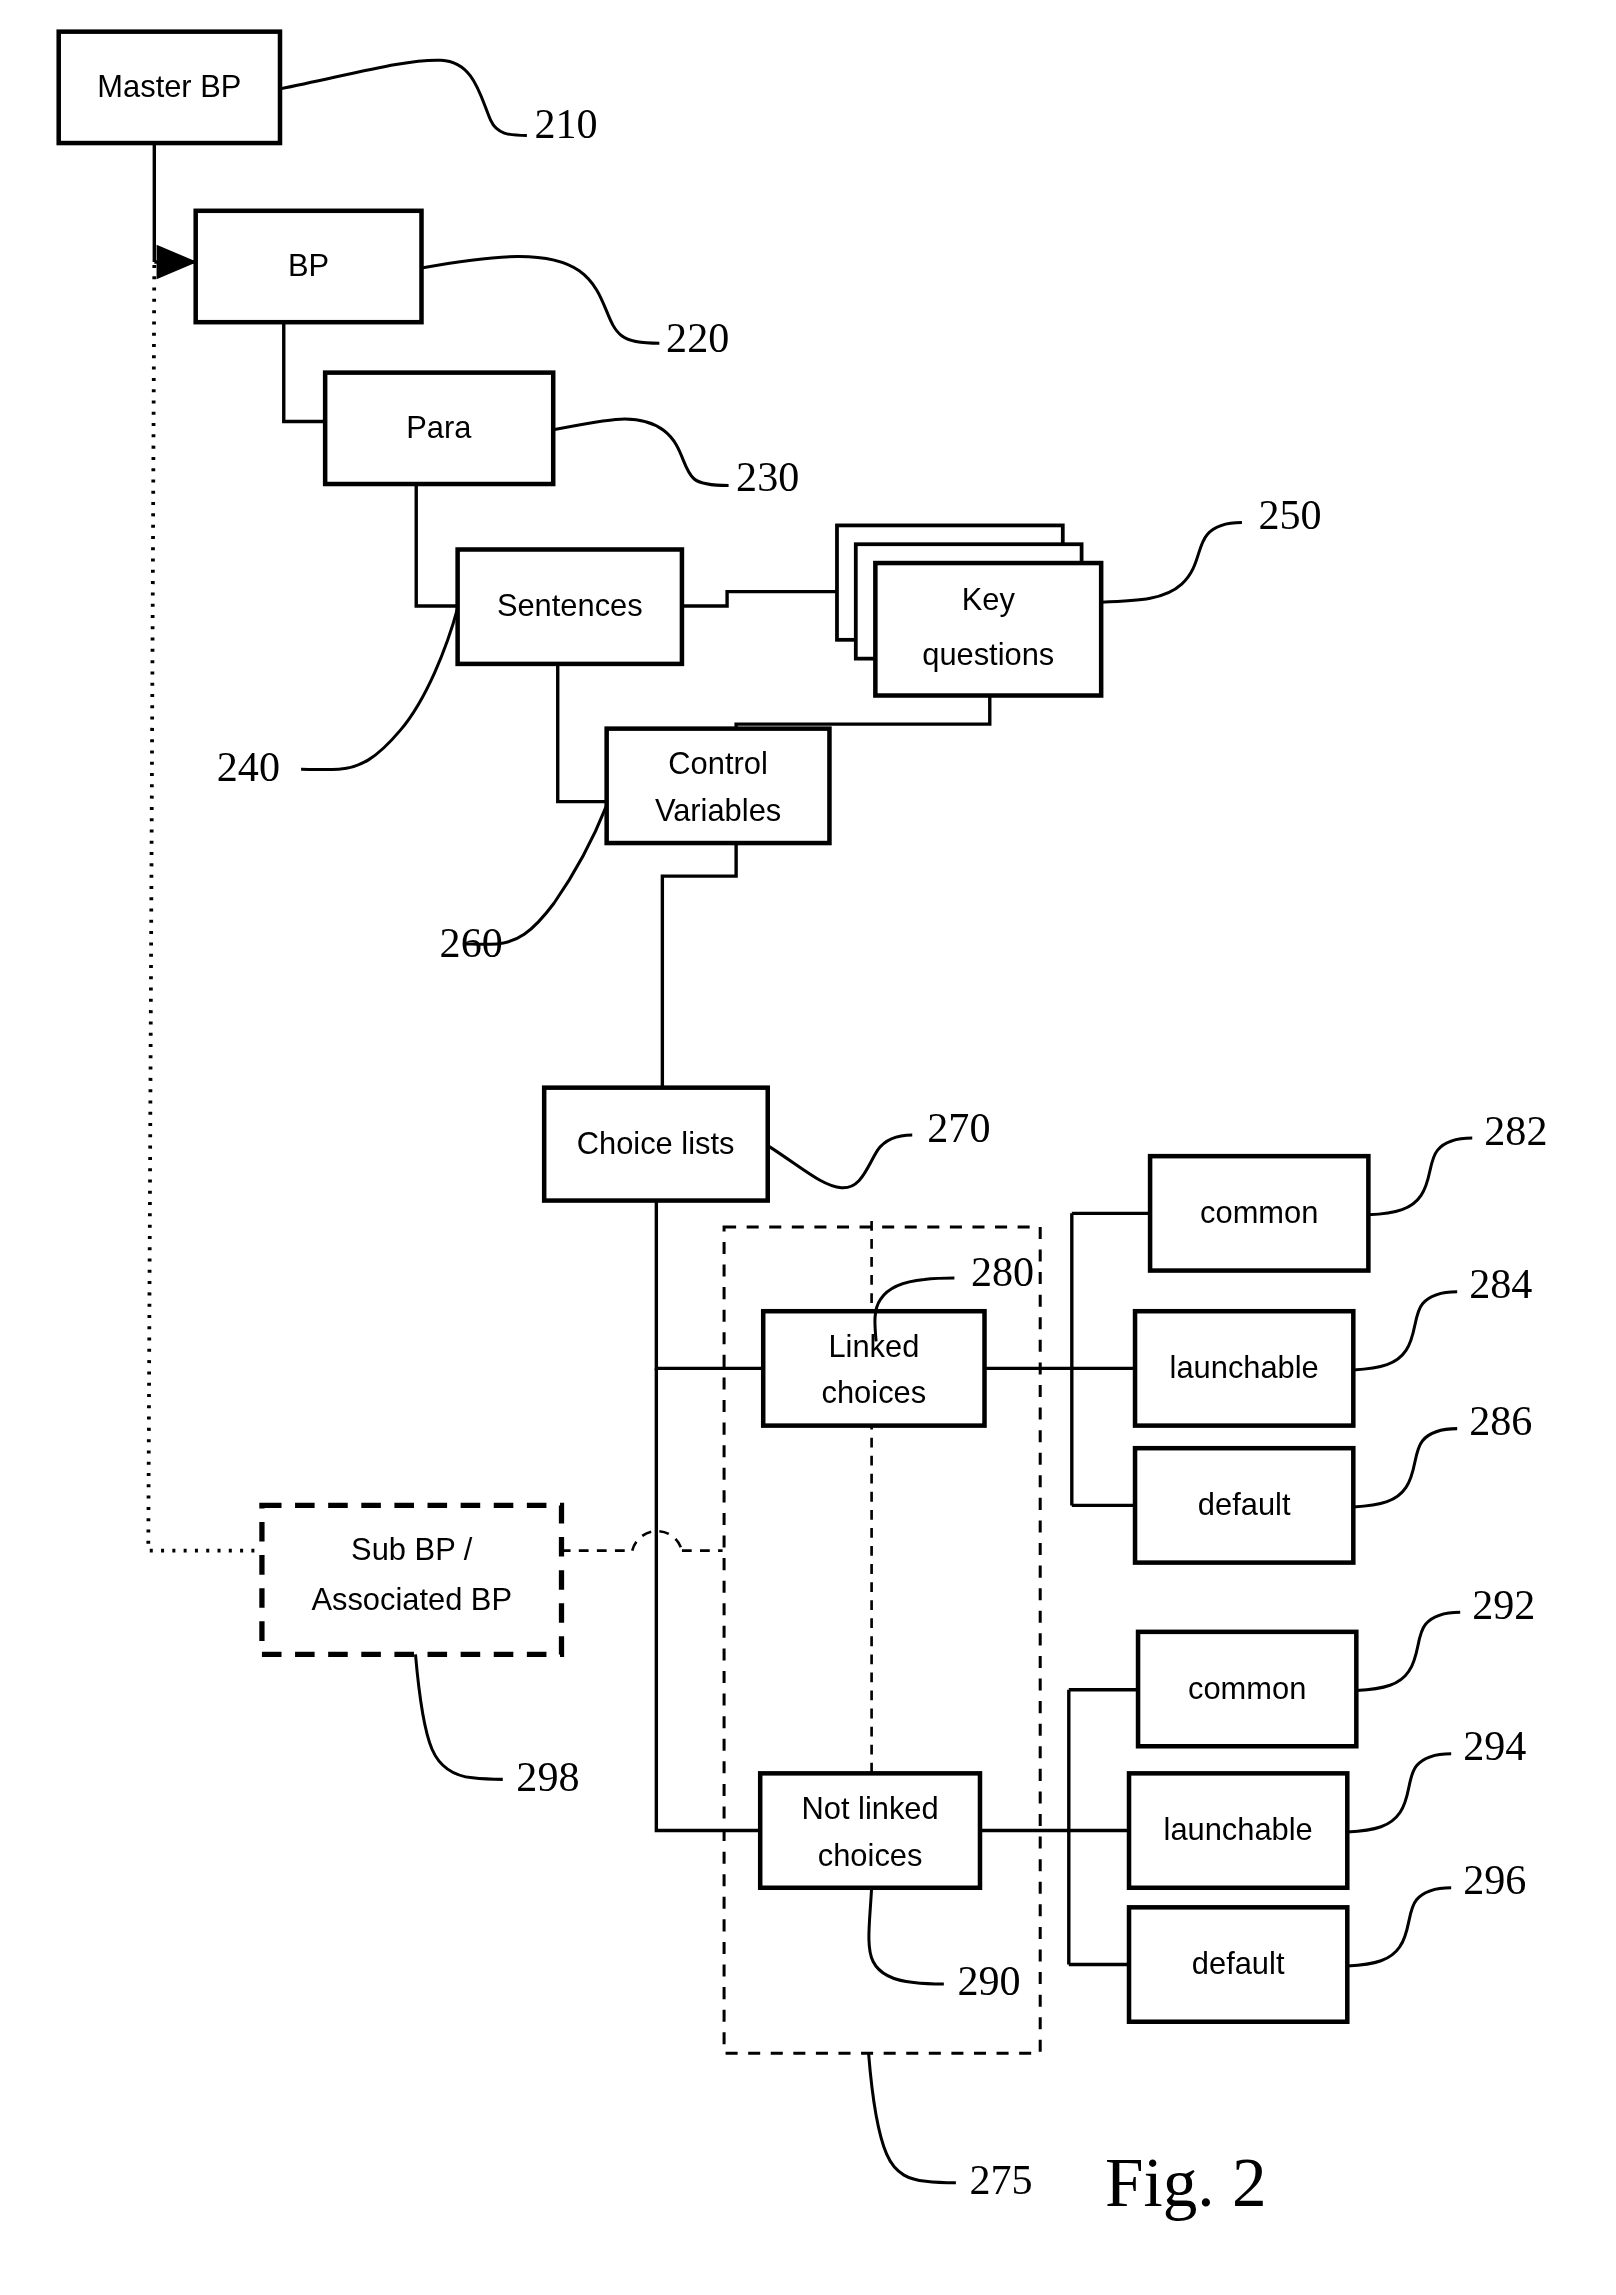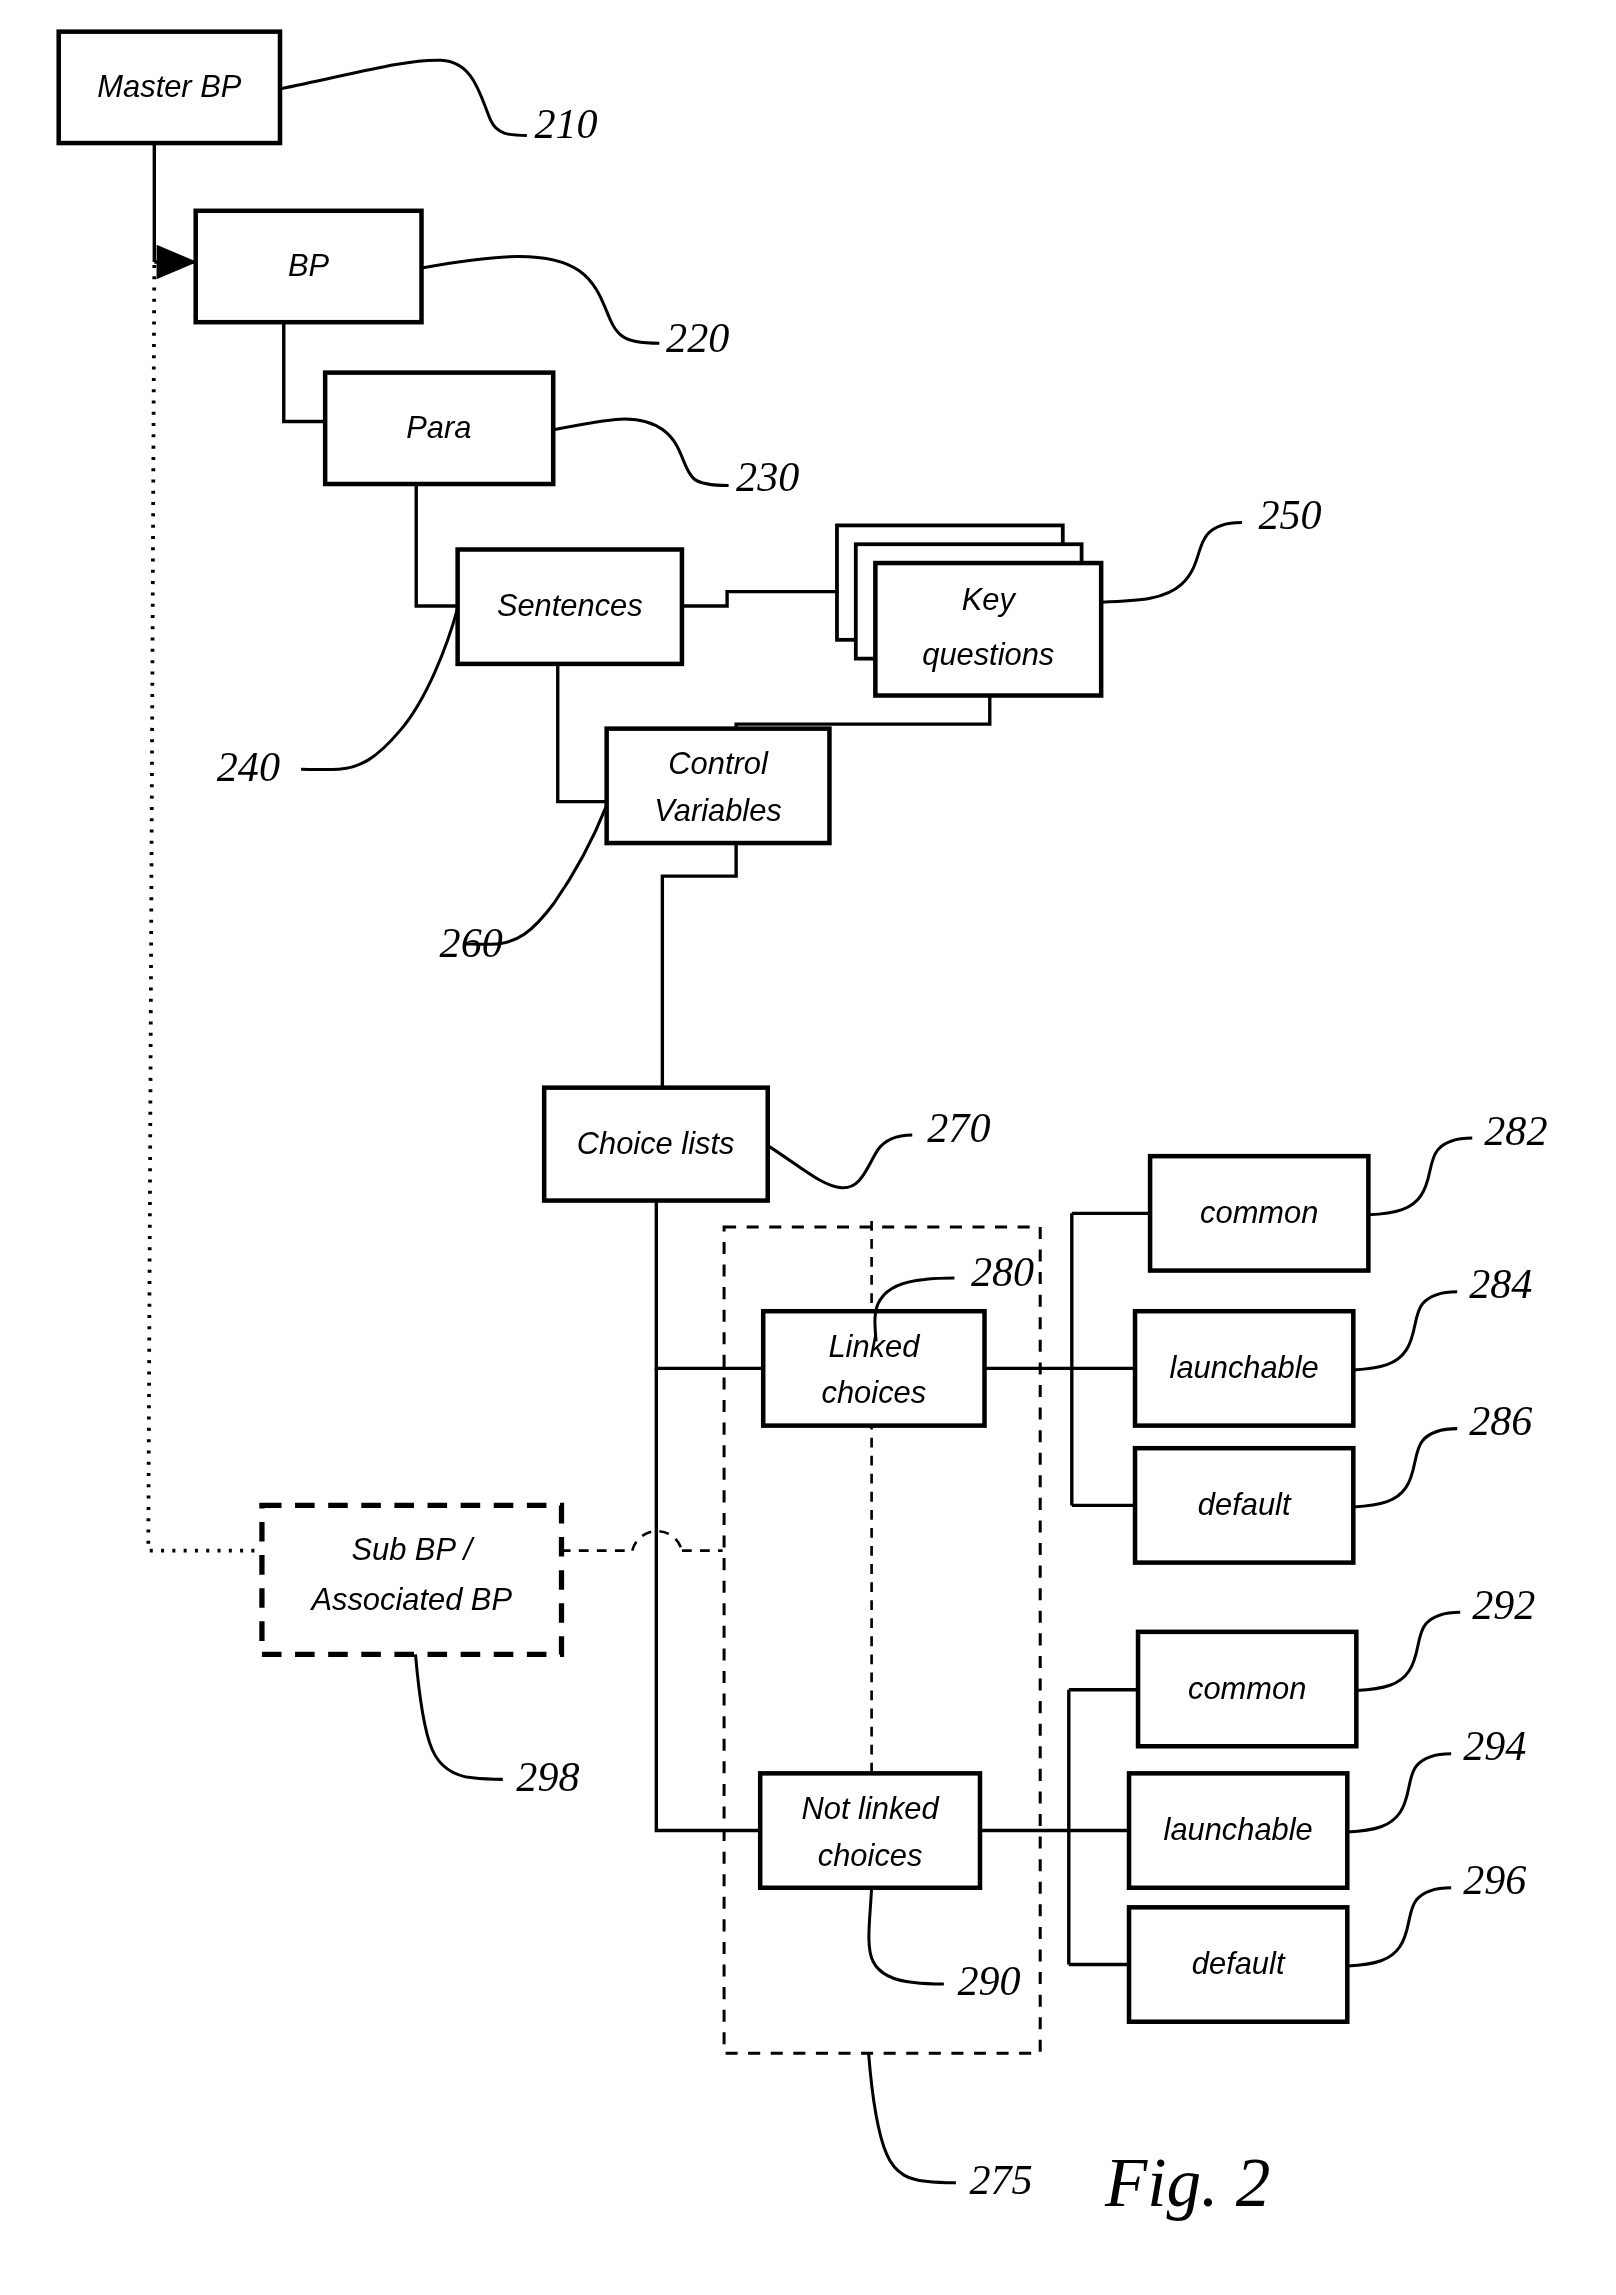--- a/index.html
+++ b/index.html
@@ -12,21 +12,20 @@
     width: 1616px;
     height: 2295px;
     font-family: "Liberation Sans", sans-serif;
     overflow: hidden;
   }
   #figure-root {
     position: relative;
     width: 1616px;
     height: 2295px;
     background: #ffffff;
-    font-style: italic;
   }
   svg.diagram {
     display: block;
     width: 1616px;
     height: 2295px;
   }
   .node-box {
     fill: #ffffff;
     stroke: #000000;
     stroke-width: 6;

